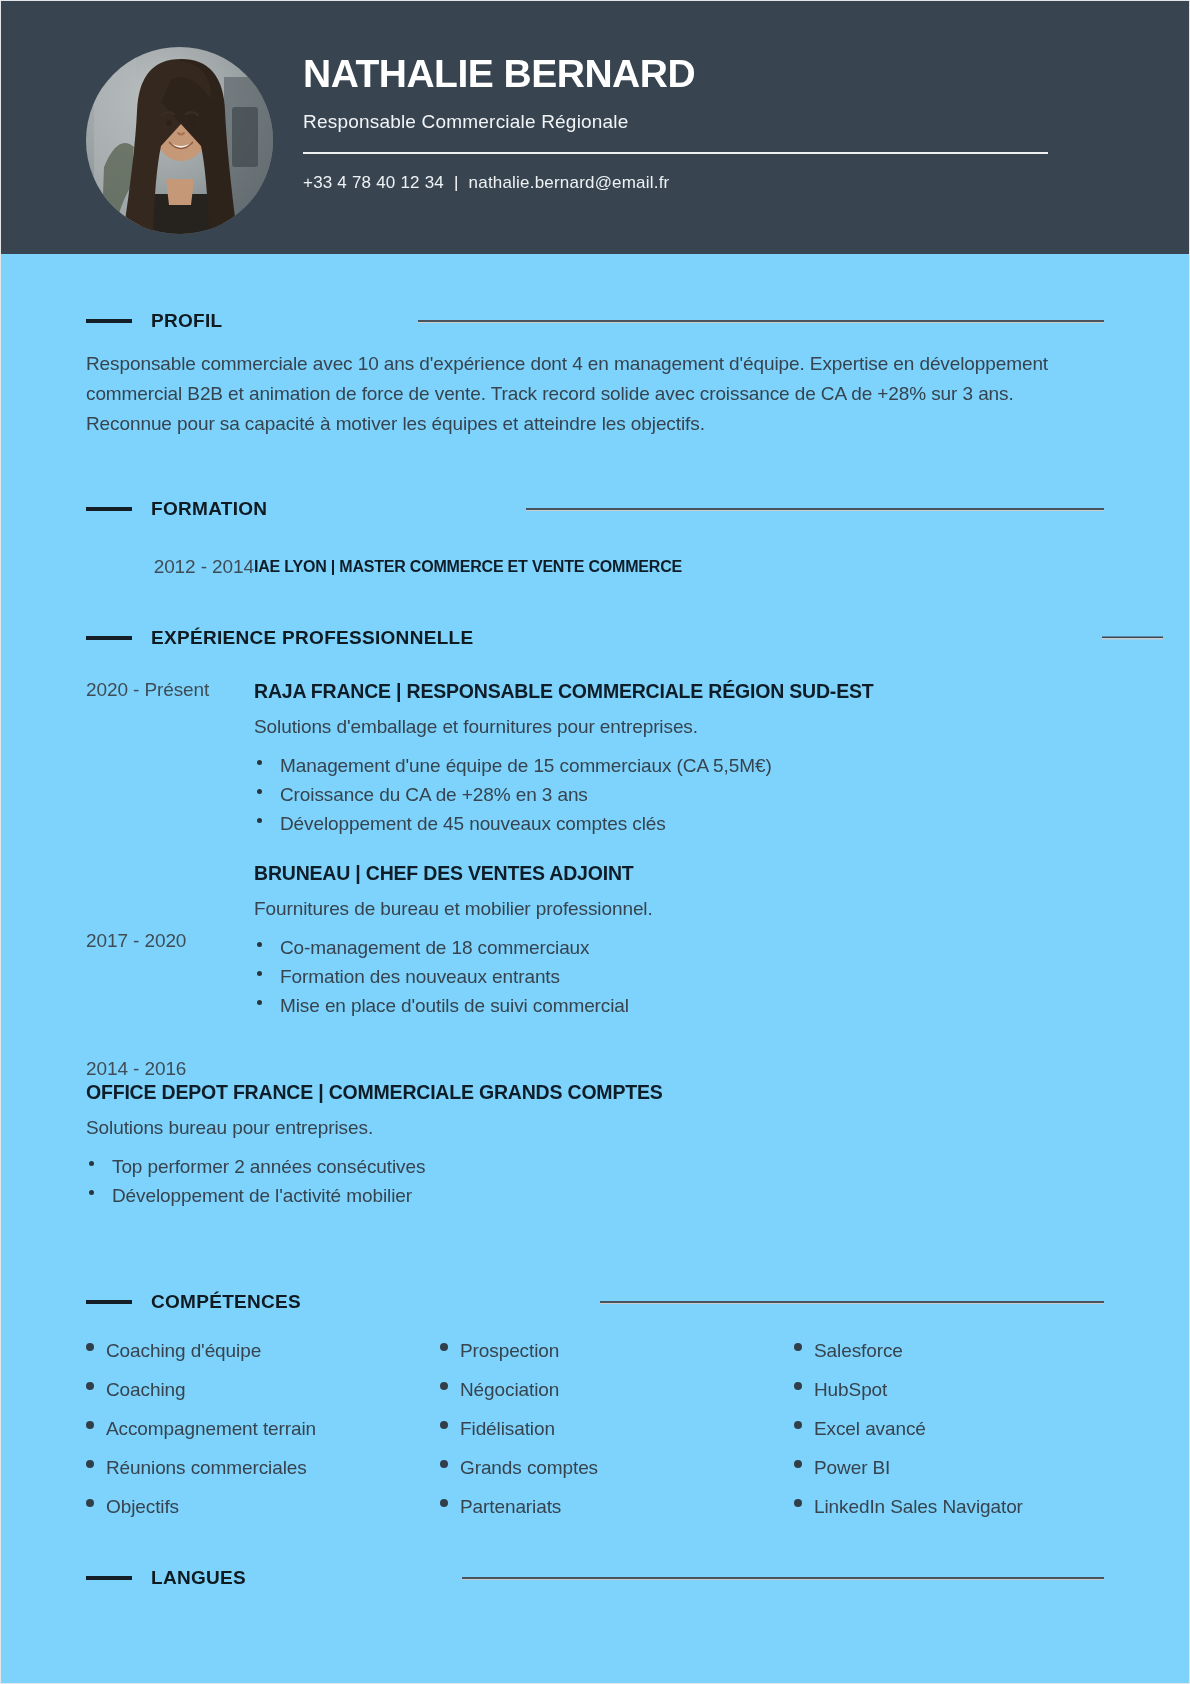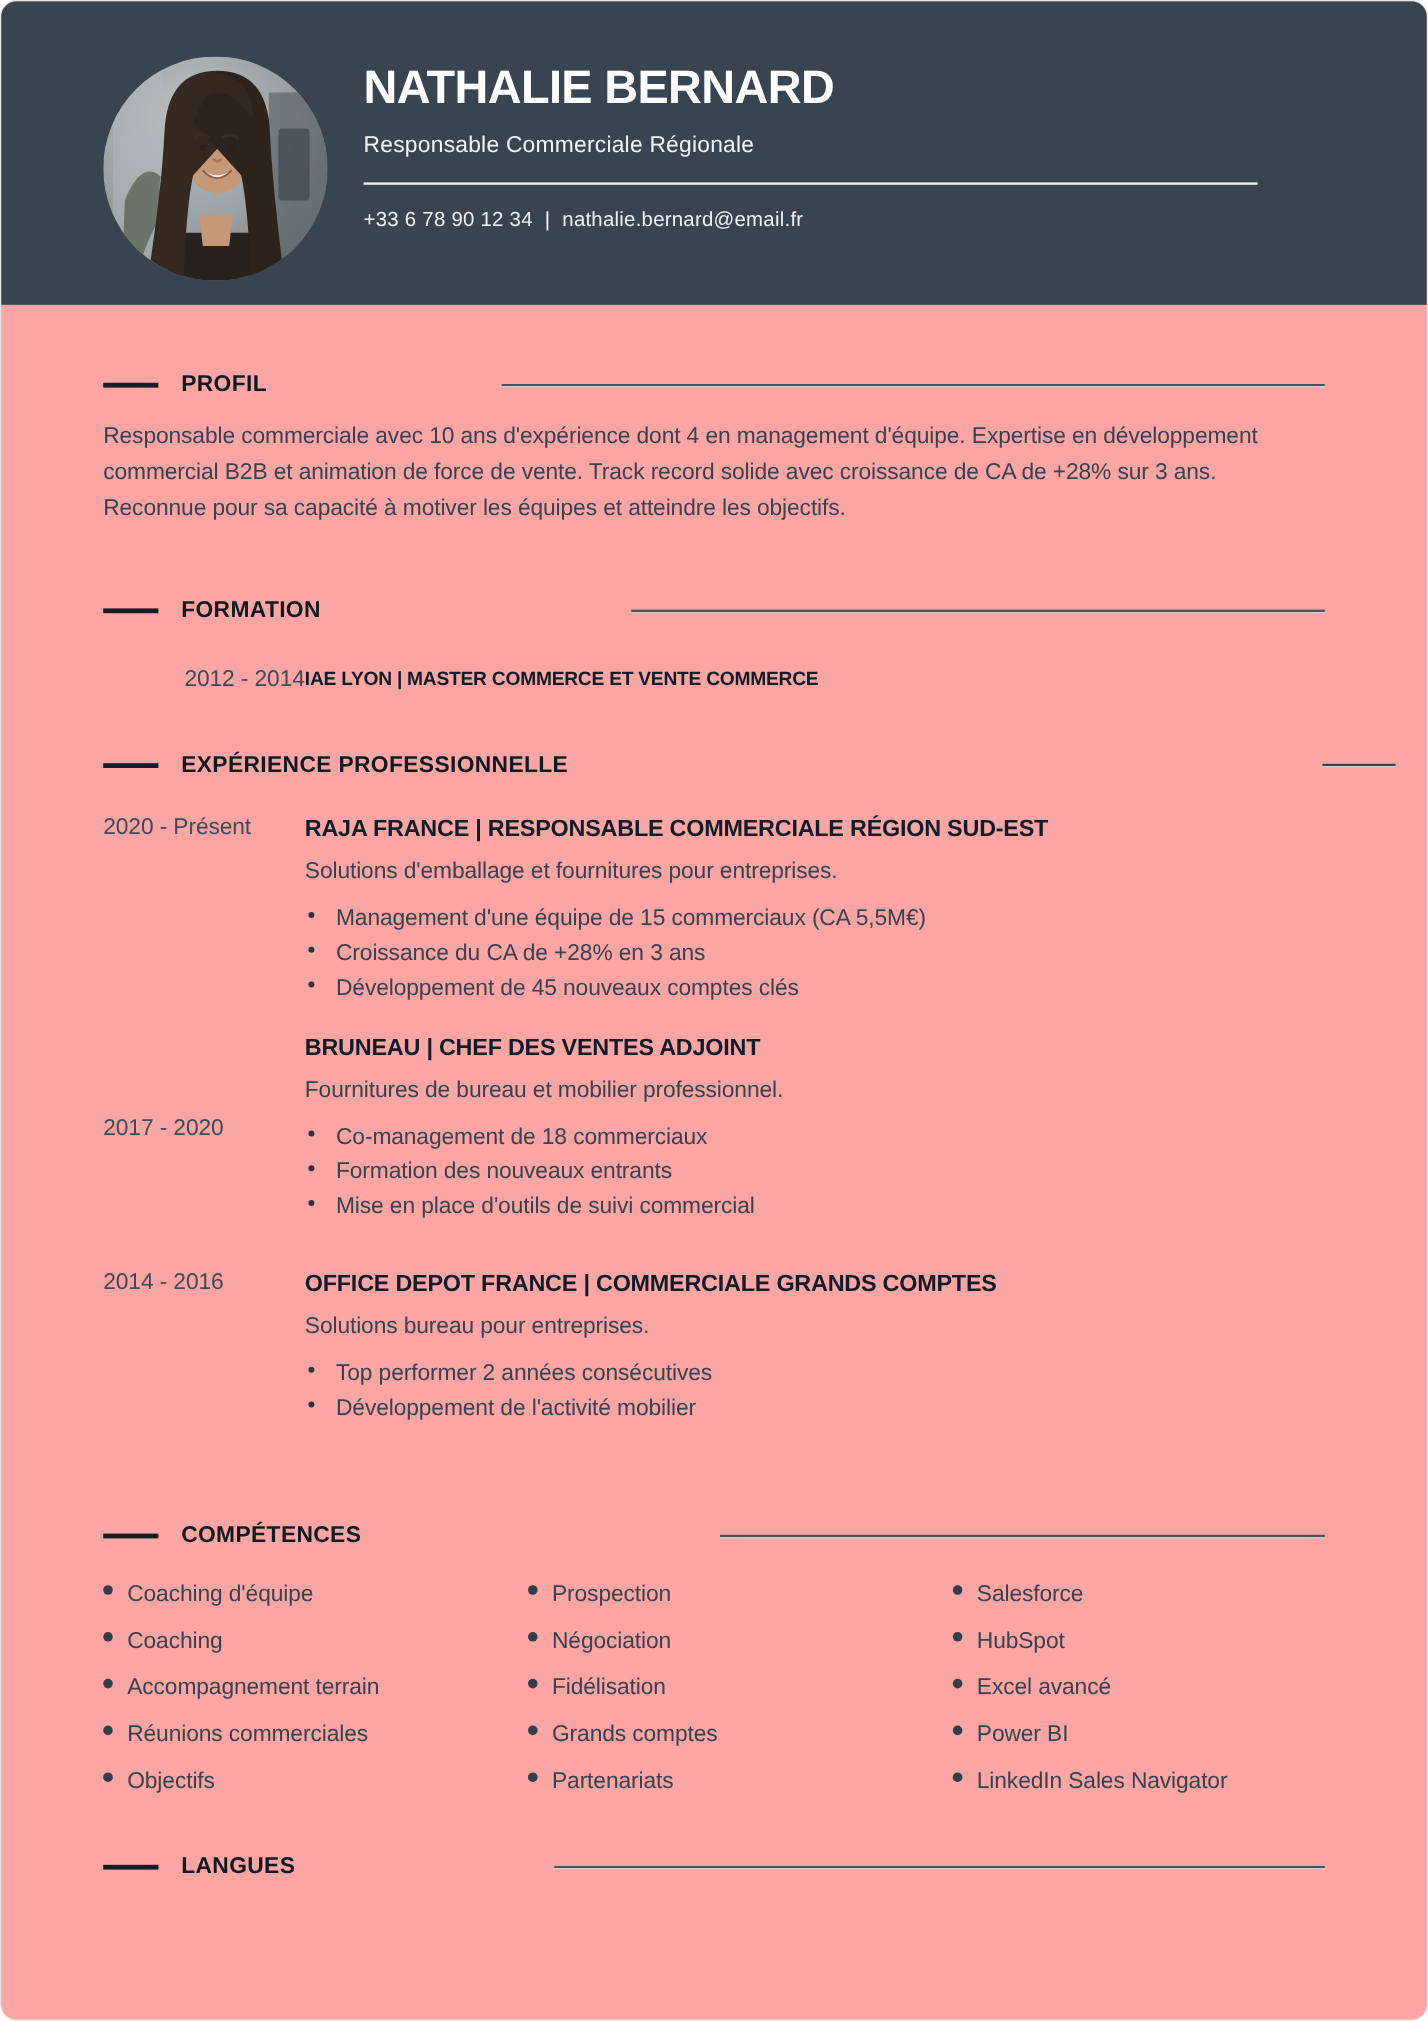--- a/index.html
+++ b/index.html
@@ -3,23 +3,23 @@
 <meta charset="utf-8">
 <style>
   * { box-sizing: border-box; margin: 0; padding: 0; }
   html, body { background: #ffffff; }
   body { font-family: "Liberation Sans", sans-serif; }
 
   .page {
     position: relative;
     width: 1190px;
     height: 1684px;
-    background: #fca5a5;
+    background: #7dd3fc;
     border: 1px solid #e3e6e8;
-    border-radius: 14px;
+    border-radius: 1px;
     overflow: hidden;
   }
 
   
   .cv-header {
     position: relative;
     height: 253px;
     background: #384551;
   }
   .photo-wrap {
@@ -130,21 +130,21 @@
     font-size: 16px;
     font-weight: 700;
     color: #0f1d28;
     letter-spacing: -0.2px;
   }
 
   .section-experience .section-header  { margin-top: 47px; }
   .job { display: flex; }
   .job-1 { margin-top: 29px; }
   .job-2 { margin-top: 23px; align-items: center; }
-  .job-3 { margin-top: 38px; }
+  .job-3 { margin-top: 38px; flex-direction: column; }
   .job-body { flex: 1; }
   .job-title { font-size: 19.5px; font-weight: 700; color: #0f1d28; letter-spacing: -0.2px; line-height: 24px; }
   .job-desc  { margin-top: 12px; font-size: 19px; color: #37434e; line-height: 24px; letter-spacing: -0.1px; }
   .job-bullets { margin-top: 12px; list-style: none; }
   .job-bullets li {
     position: relative;
     padding-left: 26px;
     font-size: 19px;
     line-height: 29px;
     color: #37434e;
@@ -213,21 +213,21 @@
         <path d="M92 86 q3 3 6 0" stroke="#a5714f" stroke-width="2" fill="none" stroke-linecap="round"></path>
         <path d="M83 95 q12 13 24 0 q-12 8 -24 0 Z" fill="#f5f1ea"></path>
         <path d="M83 95 q12 13 24 0" stroke="#8e5b3e" stroke-width="1.5" fill="none"></path>
       </svg>
     </div>
     <div class="header-text">
       <h1 class="name">NATHALIE BERNARD</h1>
       <div class="job-subtitle">Responsable Commerciale Régionale</div>
       <div class="header-divider"></div>
       <div class="contact-line">
-        <span>+33 6 78 90 12 34</span><span class="contact-sep">|</span><span>nathalie.bernard@email.fr</span>
+        <span>+33 4 78 40 12 34</span><span class="contact-sep">|</span><span>nathalie.bernard@email.fr</span>
       </div>
     </div>
   </header>
 
   <main>
 
     <section class="section-profil">
       <div class="section-header">
         <span class="dash"></span>
         <span class="section-title">PROFIL</span>

